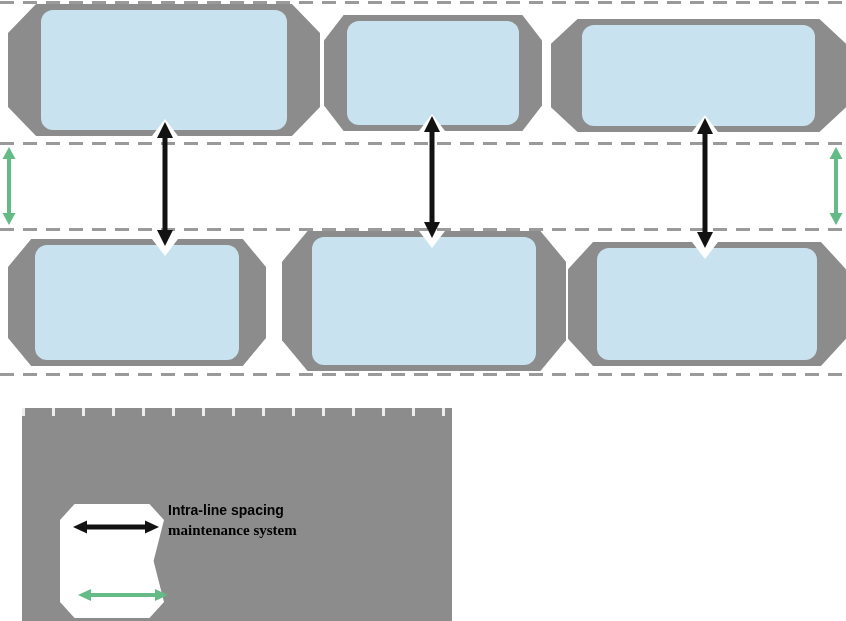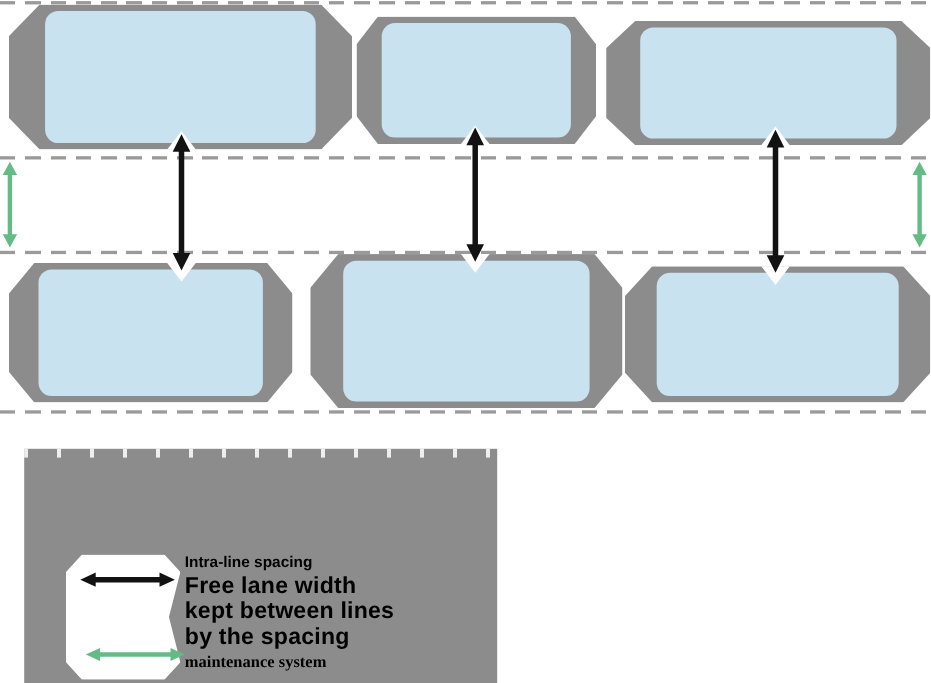--- a/index.html
+++ b/index.html
@@ -169,22 +169,17 @@
     </svg>
 
     <svg class="legend-arrow arrow-green" style="left:55px;top:177px" width="92" height="20" viewBox="0 0 92 20">
       <line x1="12" y1="10" x2="80" y2="10" stroke-width="4"></line>
       <polygon points="1,10 14,4 14,16"></polygon>
       <polygon points="91,10 78,4 78,16"></polygon>
     </svg>
 
     <div class="legend-text">
       <div class="legend-small">Intra-line spacing</div>
-      <div class="legend-bold">
-        <div>Free lane width</div>
-        <div>kept between lines</div>
-        <div>by the spacing</div>
-      </div>
       <div class="legend-footer">maintenance system</div>
     </div>
   </div>
 
 </div>
 
 </body></html>

